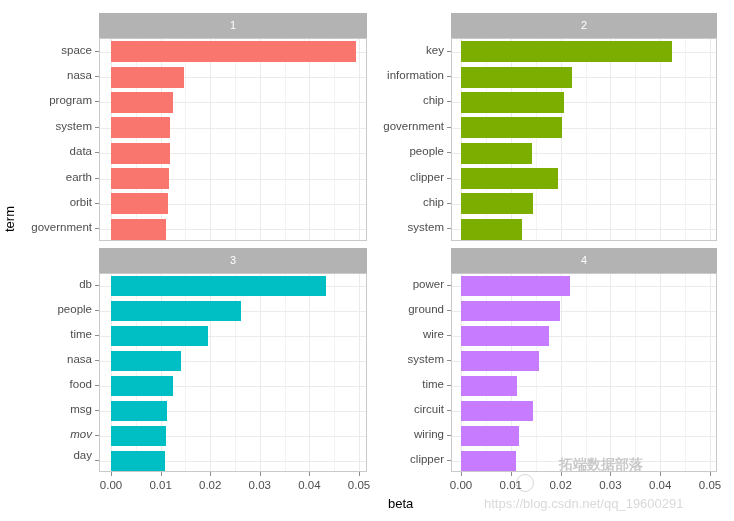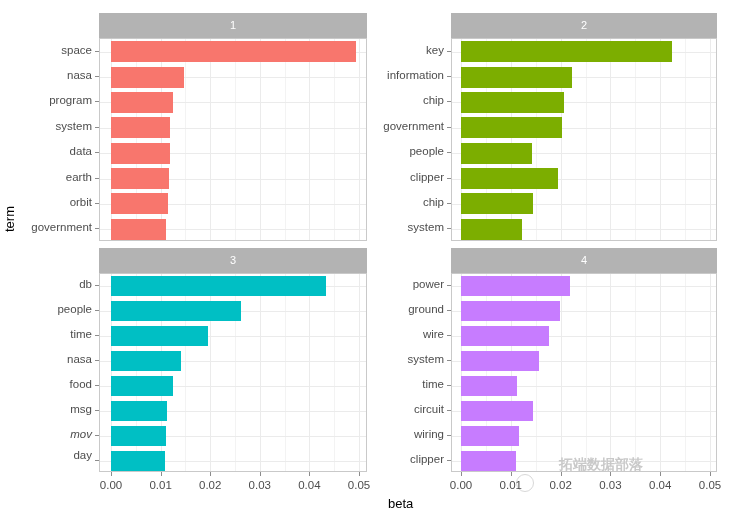--- a/index.html
+++ b/index.html
@@ -257,20 +257,21 @@
           <div class="bar" style="background: rgb(199, 124, 255); left: 9px; width: 55.776px; height: 20px; top: 102px;"></div>
           <div class="bar" style="background: rgb(199, 124, 255); left: 9px; width: 71.712px; height: 20px; top: 127px;"></div>
           <div class="bar" style="background: rgb(199, 124, 255); left: 9px; width: 58.266px; height: 20px; top: 152px;"></div>
           <div class="bar" style="background: rgb(199, 124, 255); left: 9px; width: 54.78px; height: 20px; top: 177px;"></div>
         </div>
       </div>
     </div>
 
   <div class="wm-logo"></div>
   <div class="wm-cn">拓端数据部落</div>
+  <div class="wm-url">https://blog.csdn.net/qq_19600291</div>
 
 <div class="ytick" style="right: 642px; top: 44.6875px;">space</div>
     <div class="ytickmark" style="left: 95px; top: 51px;"></div>
     <div class="ytick" style="right: 642px; top: 70.0625px;">nasa</div>
     <div class="ytickmark" style="left: 95px; top: 76px;"></div>
     <div class="ytick" style="right: 642px; top: 95.4375px;">program</div>
     <div class="ytickmark" style="left: 95px; top: 101px;"></div>
     <div class="ytick" style="right: 642px; top: 120.812px;">system</div>
     <div class="ytickmark" style="left: 95px; top: 127px;"></div>
     <div class="ytick" style="right: 642px; top: 146.188px;">data</div>

